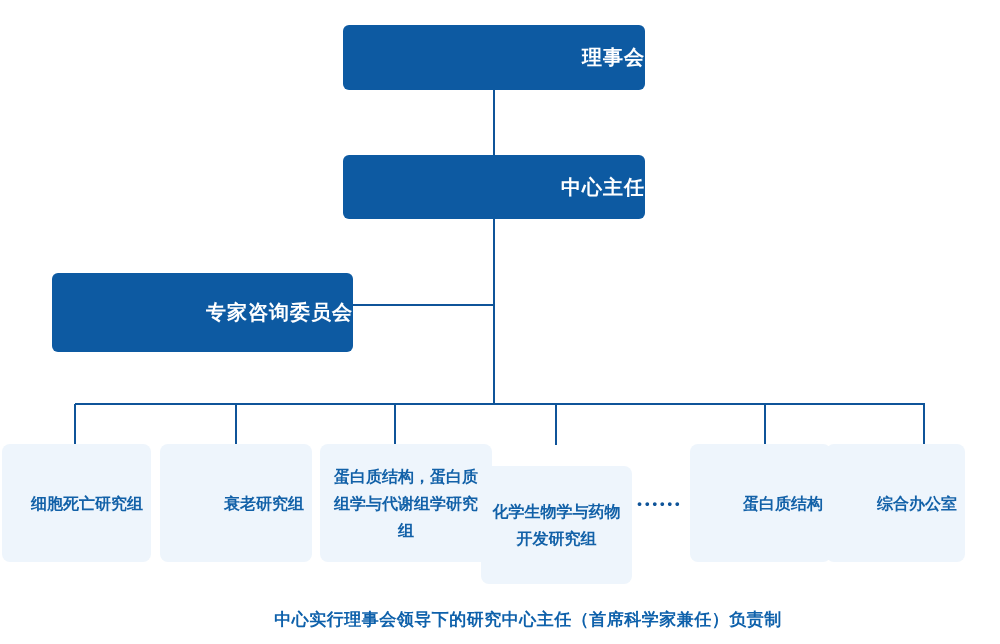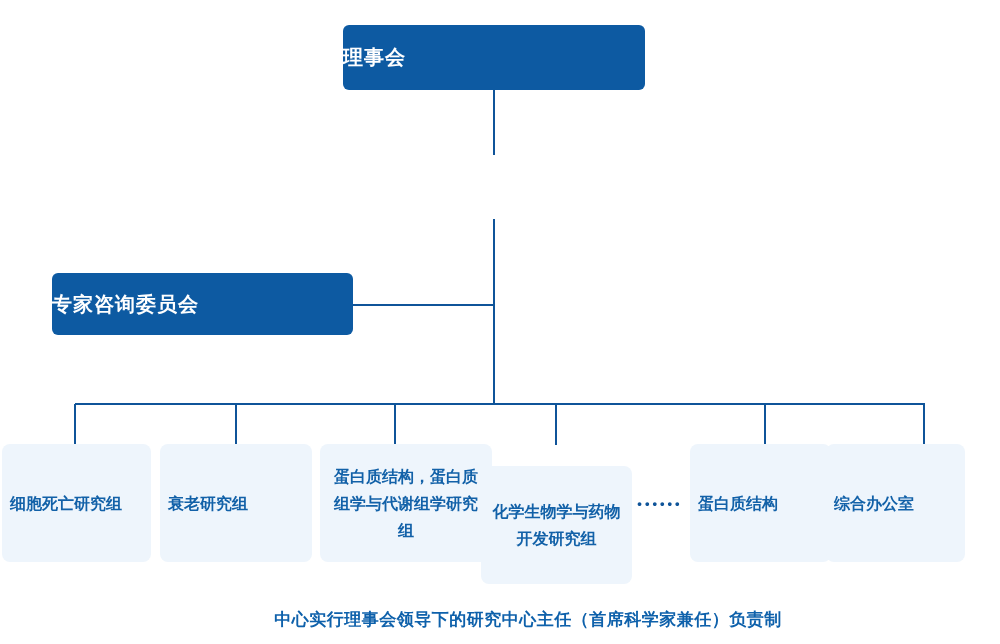--- a/index.html
+++ b/index.html
@@ -26,21 +26,21 @@
     position:absolute;
     background:var(--line);
   }
   .hline{height:2px;}
   .vline{width:2px;}
   .nbox{
     position:absolute;
     box-sizing:border-box;
     display:flex;
     align-items:center;
-    justify-content:flex-start;
+    justify-content:flex-end;
     text-align:center;
   }
   .nbox.dark{
     background:var(--primary);
     border-radius:6px;
     color:#ffffff;
     font-size:20px;
     font-weight:bold;
     letter-spacing:1px;
   }
@@ -89,21 +89,24 @@
   <div class="vline" style="left:235px;top:404px;height:41px"></div>
   <div class="vline" style="left:394px;top:404px;height:41px"></div>
   <div class="vline" style="left:555px;top:404px;height:41px"></div>
   <div class="vline" style="left:764px;top:404px;height:41px"></div>
   <div class="vline" style="left:923px;top:404px;height:41px"></div>
   <div class="hline" style="left:830px;top:502px;width:31px"></div>
 
   <div class="nbox dark" style="left:343px;top:25px;width:302px;height:65px">
     <span>理事会</span>
   </div>
-  <div class="nbox dark" style="left:52px;top:273px;width:301px;height:62px">
+  <div class="nbox dark" style="left:343px;top:155px;width:302px;height:64px">
+    <span>中心主任</span>
+  </div>
+  <div class="nbox dark" style="left:52px;top:273px;width:301px;height:79px">
     <span>专家咨询委员会</span>
   </div>
 
   <div class="nbox light" style="left:2px;top:444px;width:149px;height:118px">
     <span>细胞死亡研究组</span>
   </div>
   <div class="nbox light" style="left:160px;top:444px;width:152px;height:118px">
     <span>衰老研究组</span>
   </div>
   <div class="nbox light" style="left:320px;top:444px;width:172px;height:118px">

